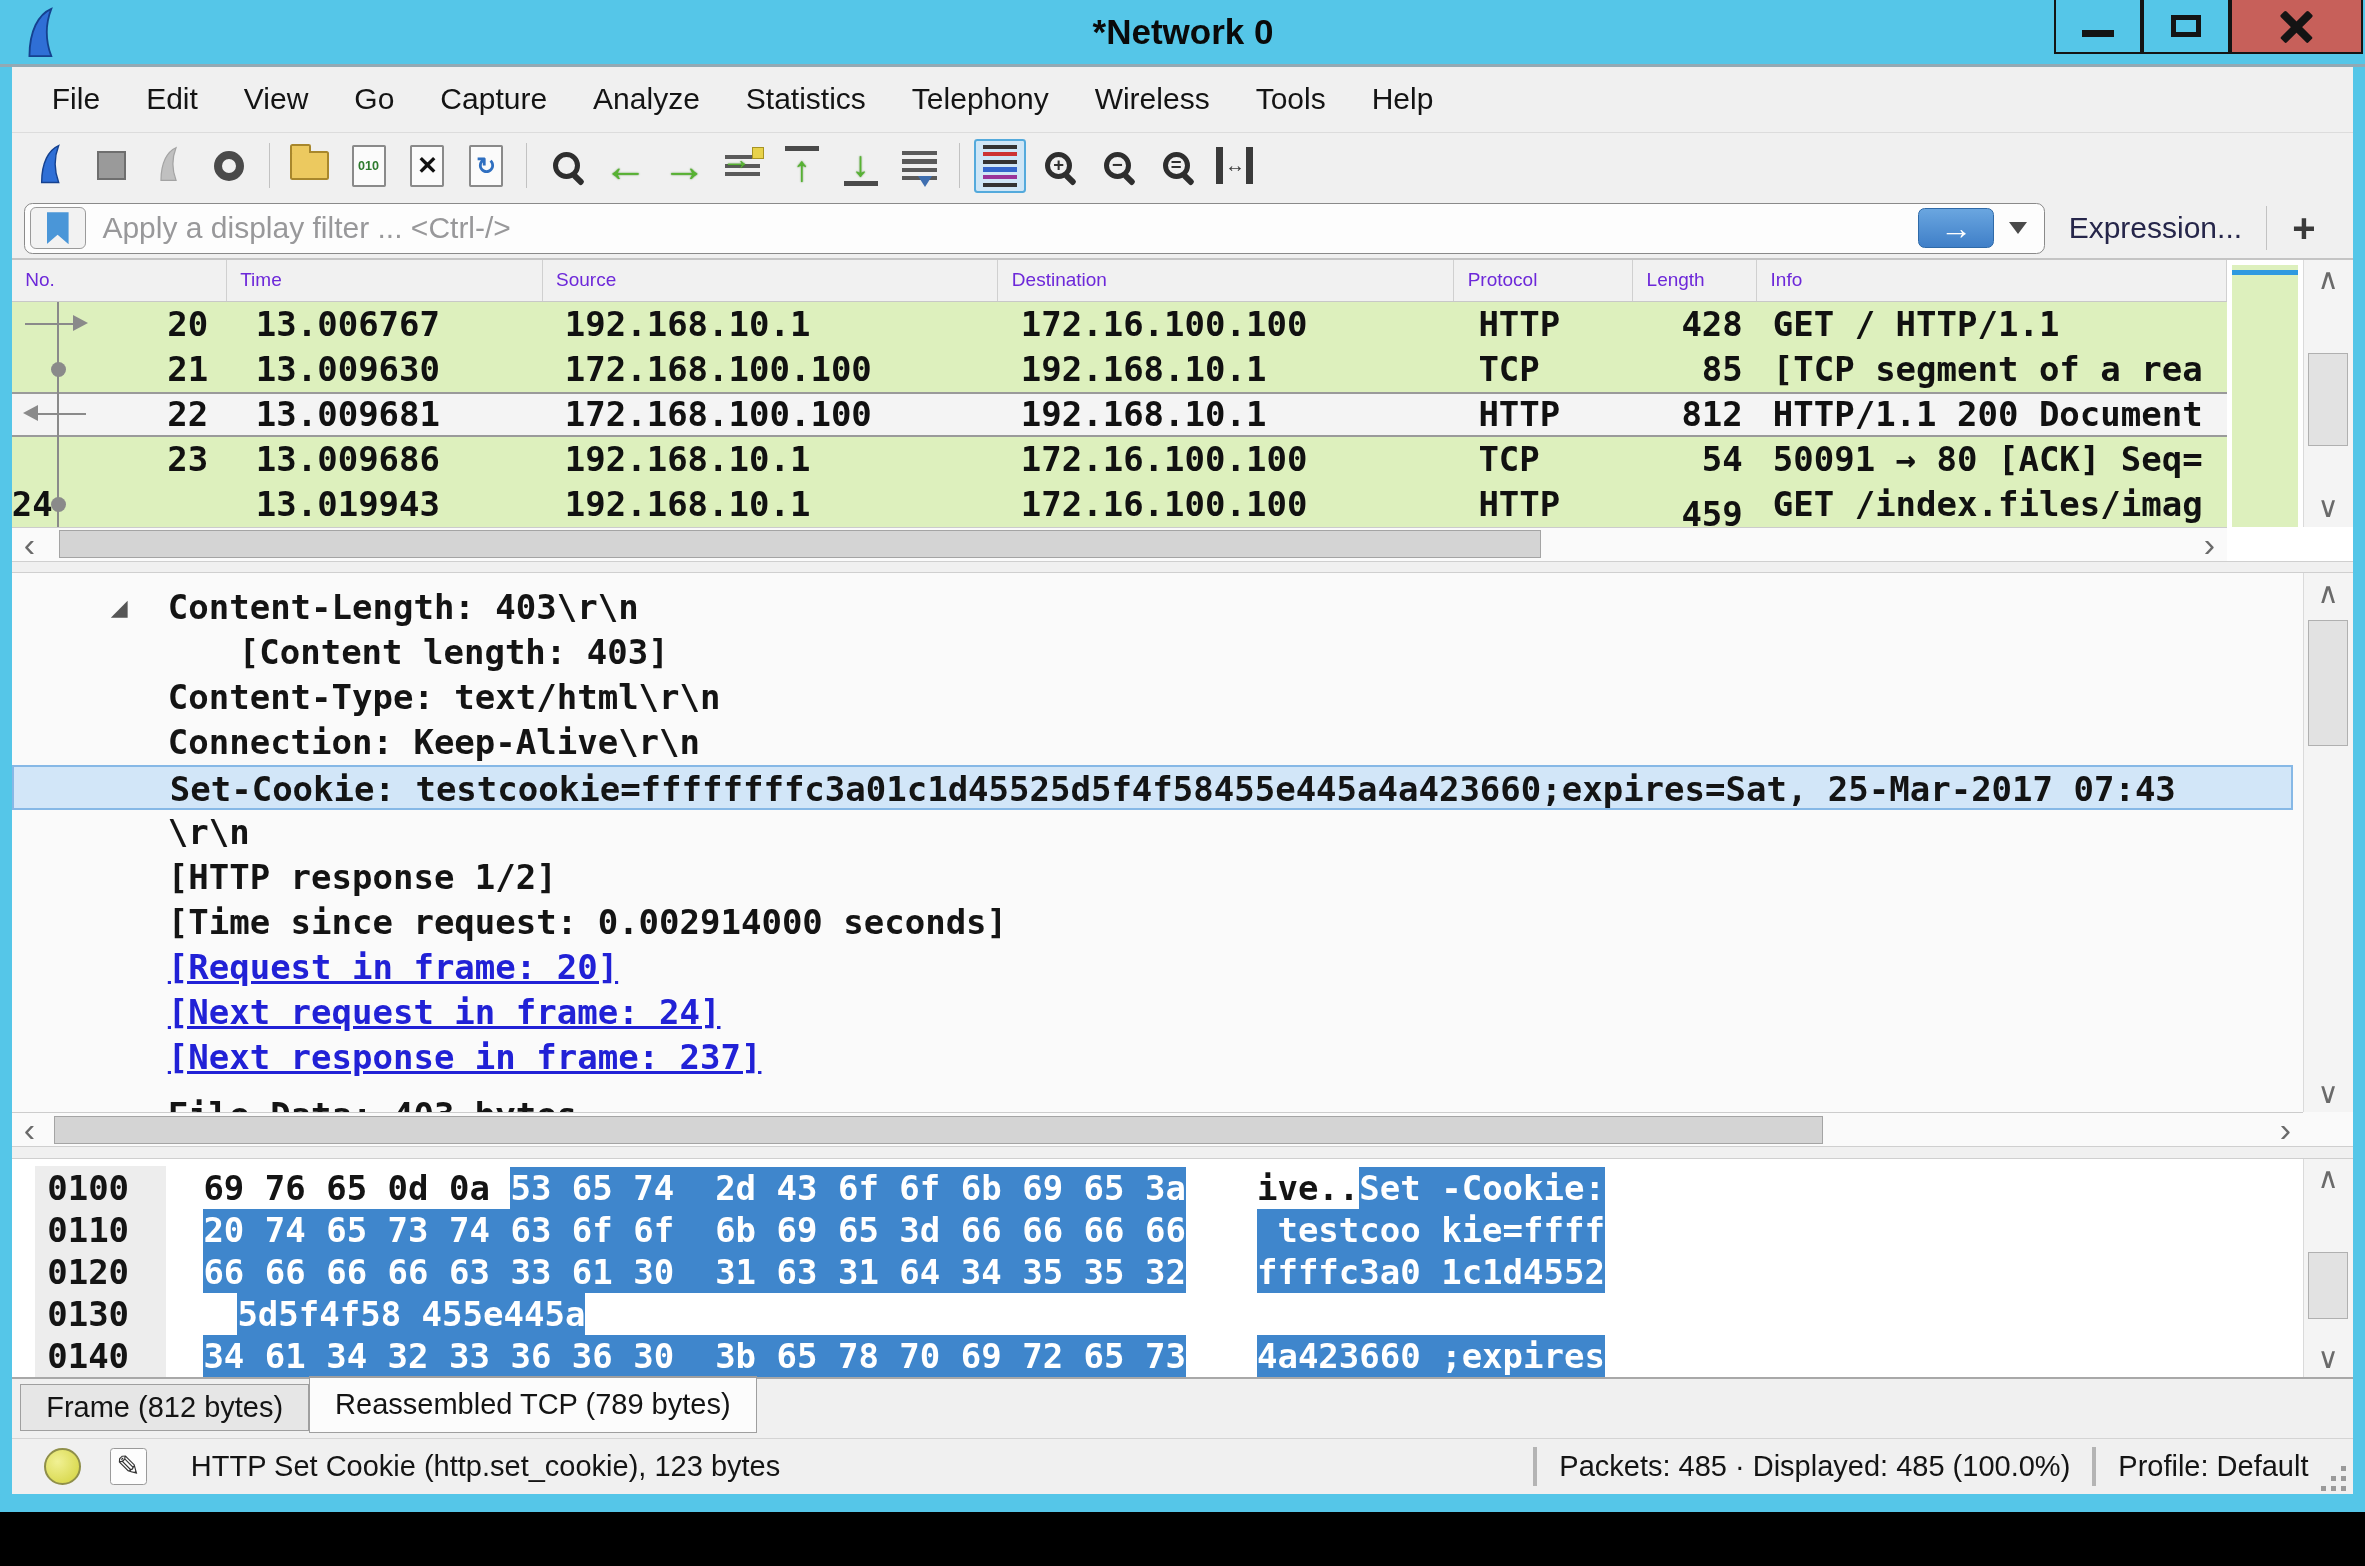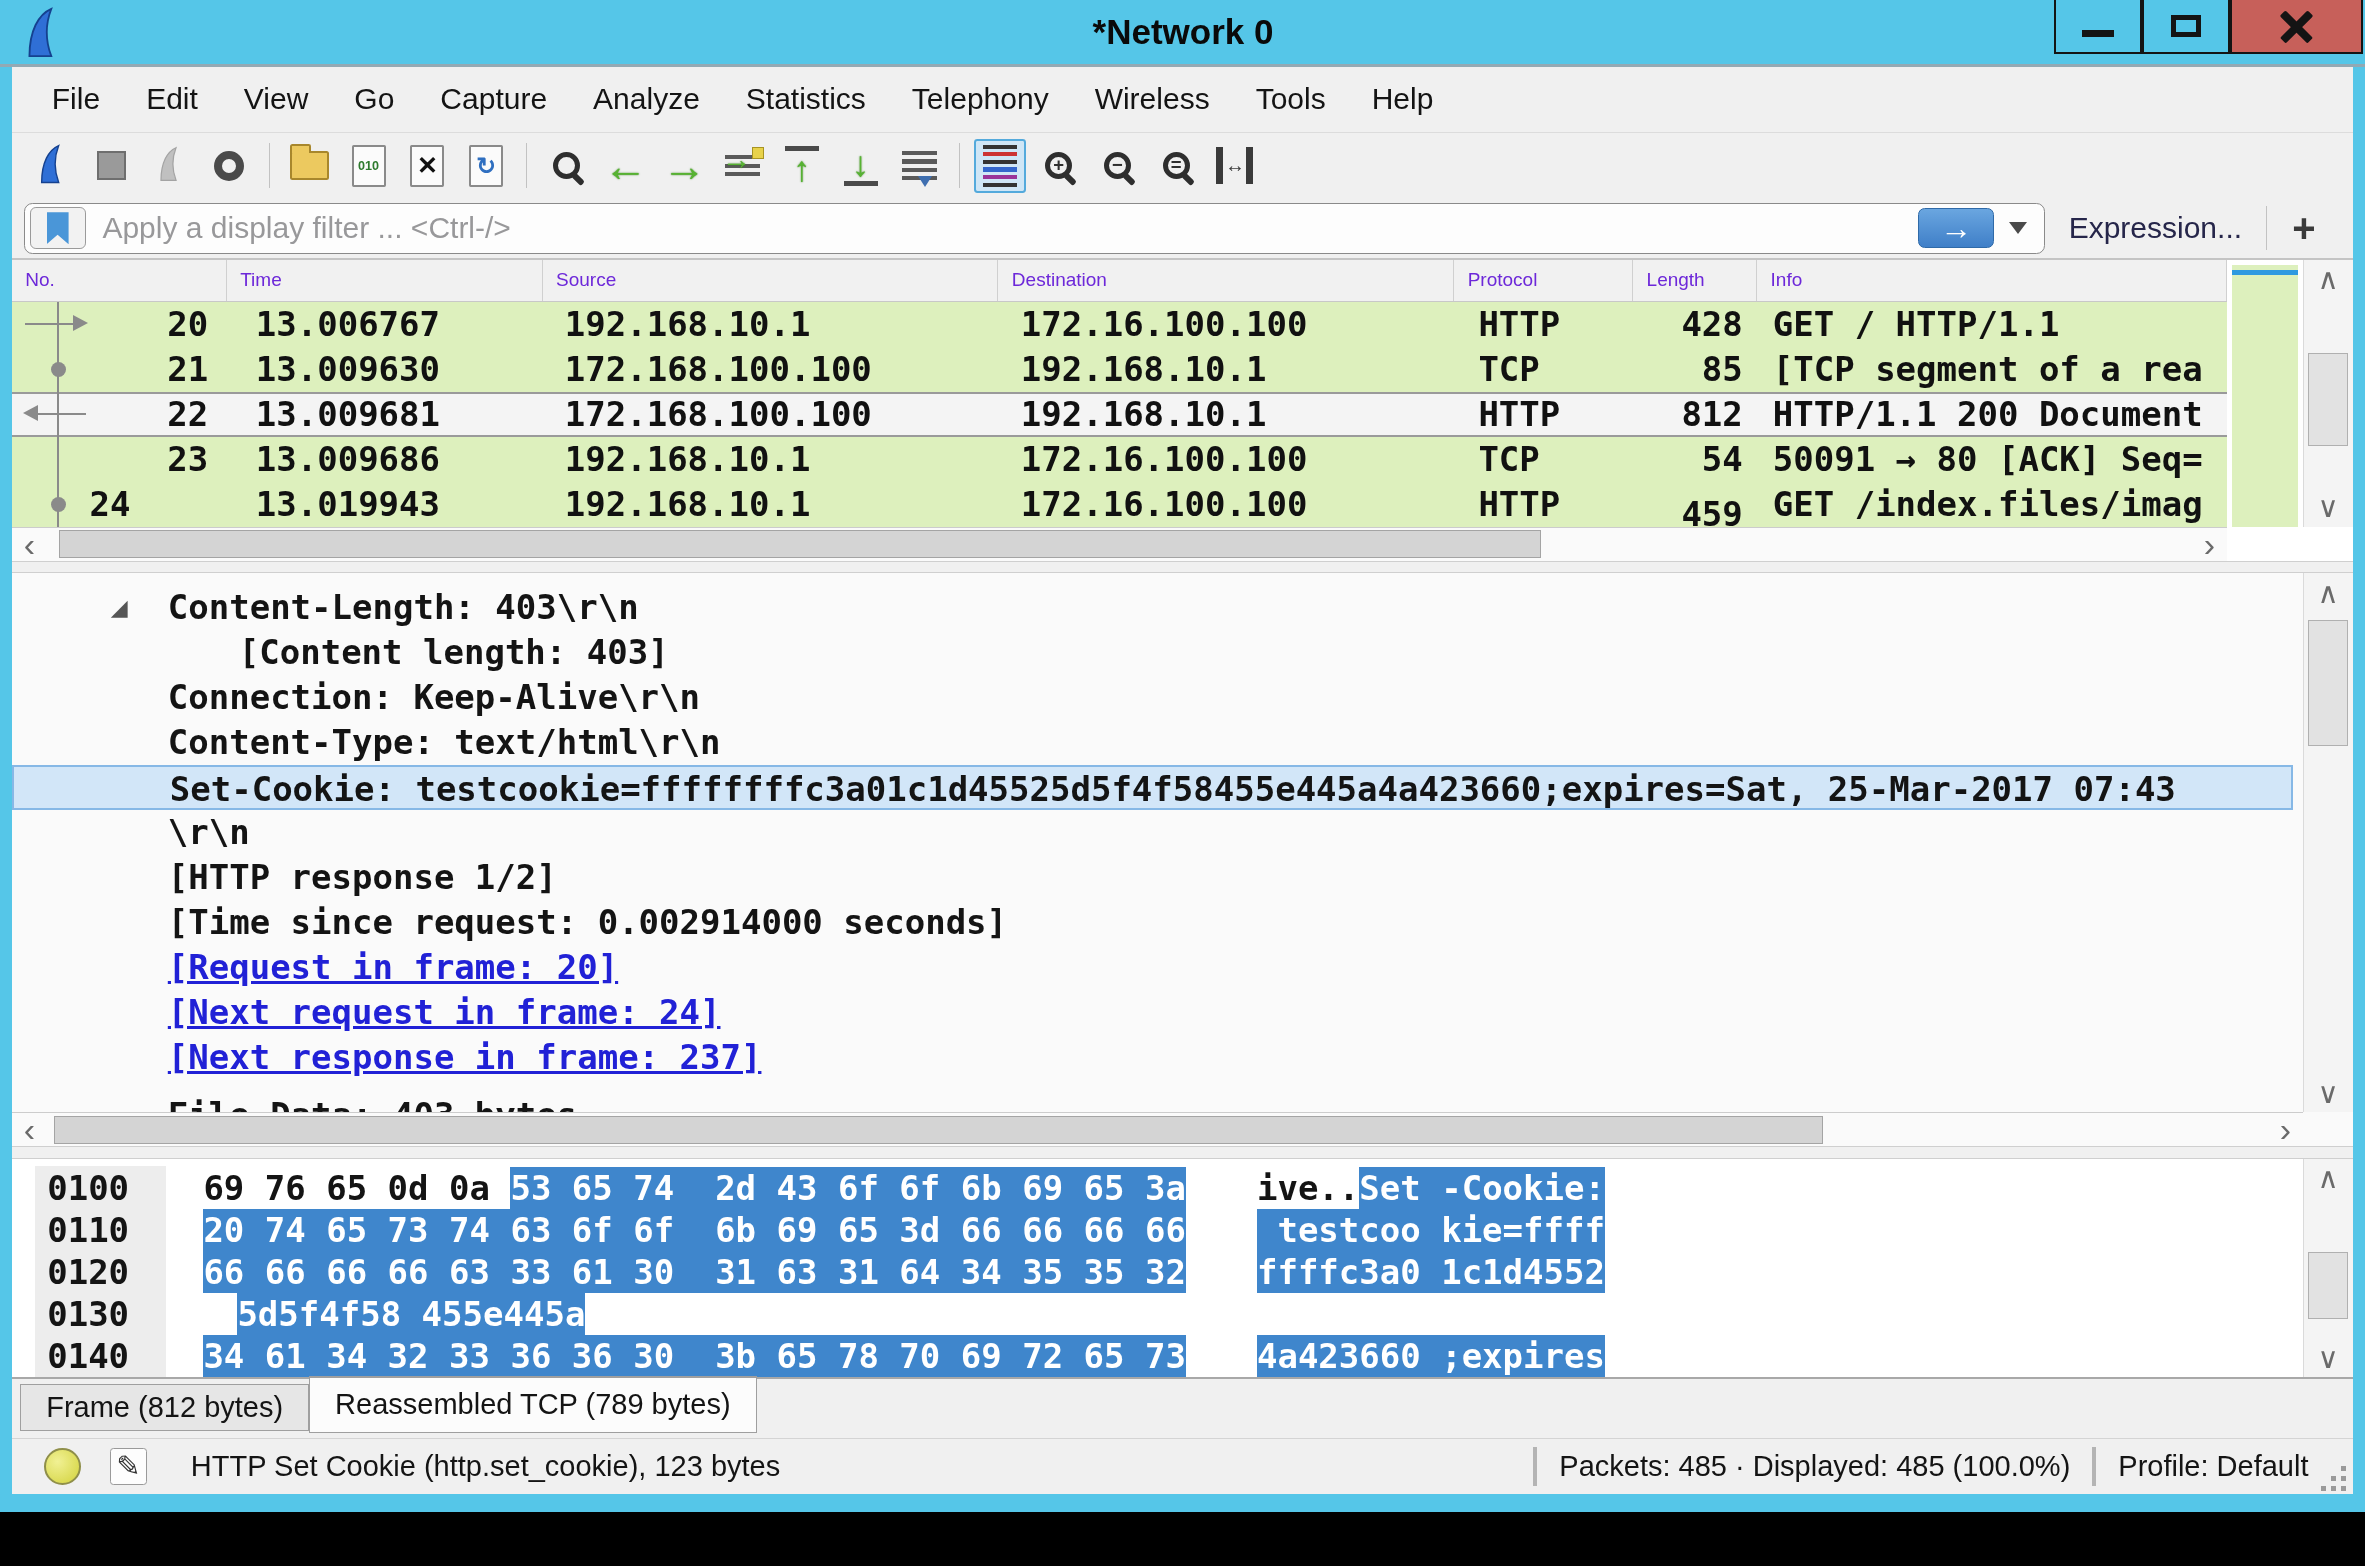--- a/index.html
+++ b/index.html
@@ -361,21 +361,21 @@
               <div class="prow grn">
                 <div class="pcell" style="width: 215px; text-align: right; padding-right: 18.5px; position: relative; height: 100%; display: flex; align-items: center; justify-content: flex-end;"><span>23</span></div>
                 <div class="pcell" style="width: 316px; padding-left: 29px;">13.009686</div>
                 <div class="pcell" style="width: 456px; padding-left: 22px;">192.168.10.1</div>
                 <div class="pcell" style="width: 456px; padding-left: 22px;">172.16.100.100</div>
                 <div class="pcell" style="width: 179px; padding-left: 23.6px;">TCP</div>
                 <div class="pcell" style="width: 124px; text-align: right; padding-right: 15px;">54</div>
                 <div class="pcell" style="width: 470px; padding-left: 15px;">50091 → 80 [ACK] Seq=</div>
               </div>
               <div class="prow grn">
-                <div class="pcell" style="width: 215px; text-align: right; padding-right: 18.5px; position: relative; height: 100%; display: flex; align-items: center; justify-content: center;"><div class="mark-dot"></div><span>24</span></div>
+                <div class="pcell" style="width: 215px; text-align: right; padding-right: 18.5px; position: relative; height: 100%; display: flex; align-items: center; justify-content: flex-start;"><div class="mark-dot"></div><span>24</span></div>
                 <div class="pcell" style="width: 316px; padding-left: 29px;">13.019943</div>
                 <div class="pcell" style="width: 456px; padding-left: 22px;">192.168.10.1</div>
                 <div class="pcell" style="width: 456px; padding-left: 22px;">172.16.100.100</div>
                 <div class="pcell" style="width: 179px; padding-left: 23.6px;">HTTP</div>
                 <div class="pcell" style="width: 124px; text-align: right; padding-right: 15px; margin-top: 20px;">459</div>
                 <div class="pcell" style="width: 470px; padding-left: 15px;">GET /index.files/imag</div>
               </div>
               <div class="vline"></div>
             </div>
         </div>
@@ -396,22 +396,22 @@
       </div>
     </div>
 
     <div class="splitter"></div>
 
     <div class="details">
       <div class="det-top">
         <div class="det-content">
             <div class="dline" style="padding-left: 156px;"><span class="expander">◢</span><span>Content-Length: 403\r\n</span></div>
             <div class="dline" style="padding-left: 227px;"><span>[Content length: 403]</span></div>
+            <div class="dline" style="padding-left: 156px;"><span>Content-Type: text/html\r\n</span></div>
             <div class="dline" style="padding-left: 156px;"><span>Connection: Keep-Alive\r\n</span></div>
-            <div class="dline" style="padding-left: 156px;"><span>Content-Type: text/html\r\n</span></div>
             <div class="dline sel" style="padding-left: 156px;"><span>Set-Cookie: testcookie=ffffffffc3a01c1d45525d5f4f58455e445a4a423660;expires=Sat, 25-Mar-2017 07:43</span></div>
             <div class="dline" style="padding-left: 156px;"><span>\r\n</span></div>
             <div class="dline" style="padding-left: 156px;"><span>[HTTP response 1/2]</span></div>
             <div class="dline" style="padding-left: 156px;"><span>[Time since request: 0.002914000 seconds]</span></div>
             <div class="dline link" style="padding-left: 156px;"><span>[Request in frame: 20]</span></div>
             <div class="dline link" style="padding-left: 156px;"><span>[Next request in frame: 24]</span></div>
             <div class="dline link" style="padding-left: 156px;"><span>[Next response in frame: 237]</span></div>
             <div class="dline" style="padding-left: 156px; margin-top: 13px;"><span>File Data: 403 bytes</span></div>
           </div>
         <div class="vscroll">

